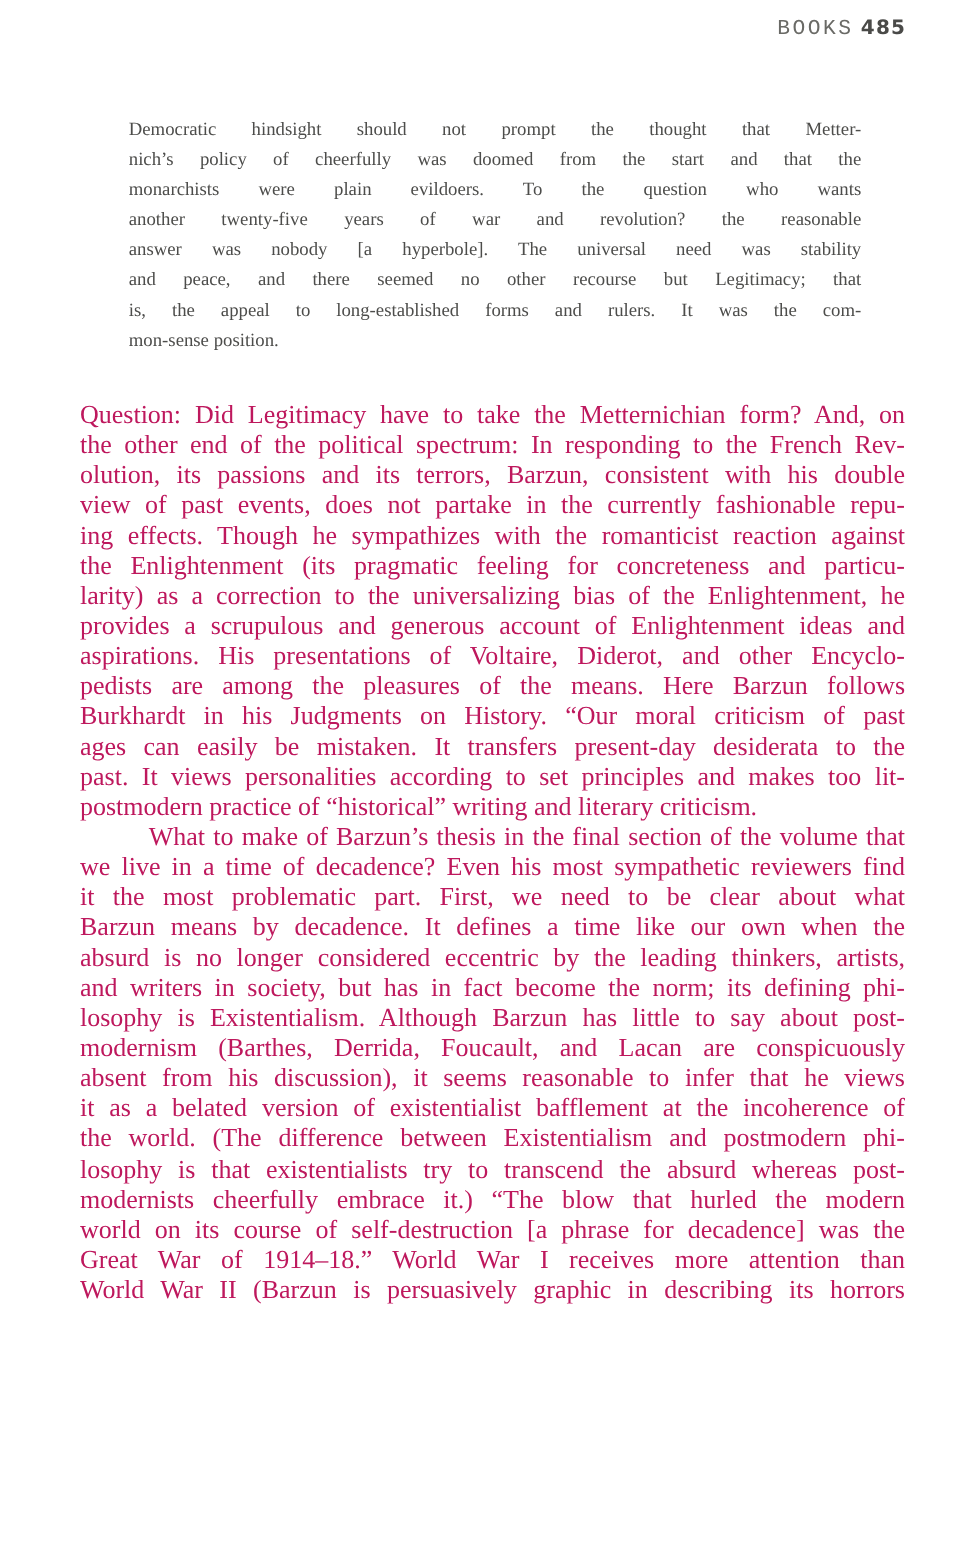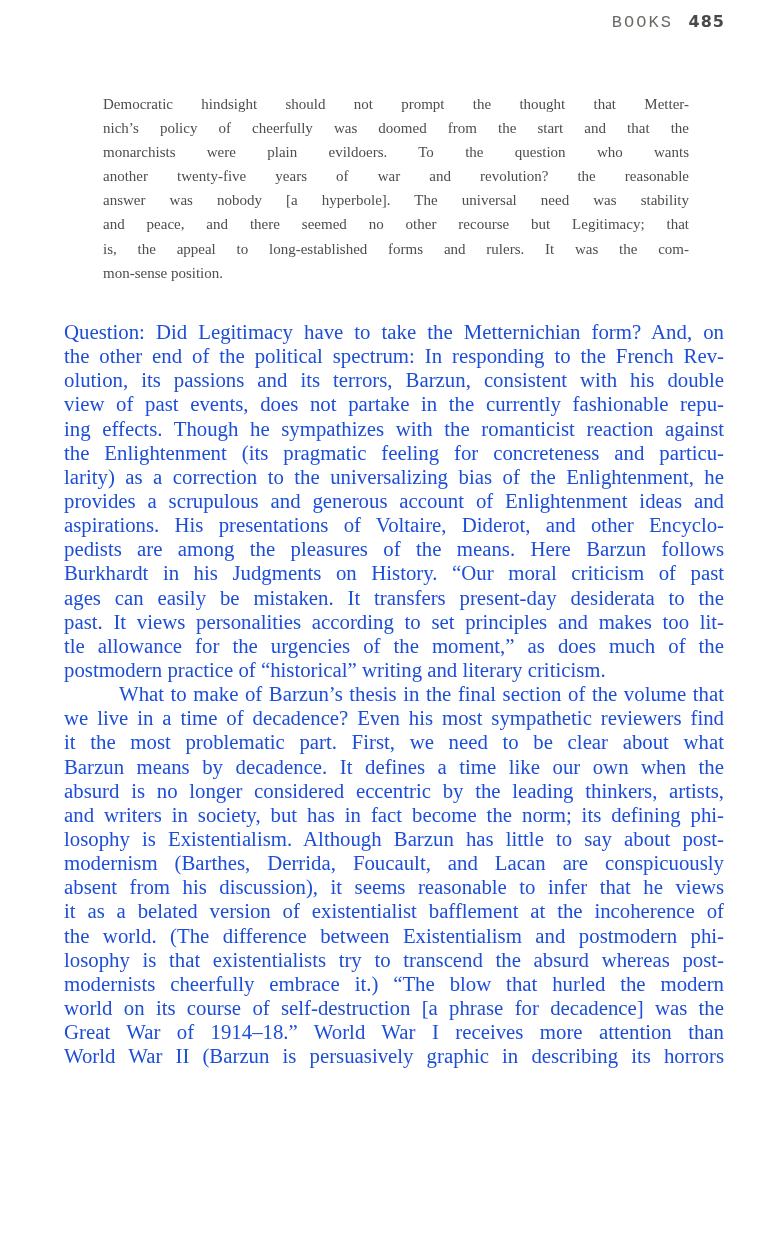--- a/index.html
+++ b/index.html
@@ -25,41 +25,41 @@
       white-space: nowrap;
     }
     .running-head .section {
       font-family: Liberation Mono, monospace;
       letter-spacing: 2px;
     }
     .running-head .page-num {
       font-family: "DejaVu Sans", sans-serif;
       font-weight: bold;
       font-size: 16px;
-      margin-left: 10px;
+      margin-left: 0;
       letter-spacing: 1px;
       color: #4a4a48;
     }
     .blockquote {
       position: absolute;
       top: 92px;
       left: 103px;
       width: 586px;
       font-size: 15px;
       line-height: 24.1px;
       color: #4d4d4b;
     }
     .body-text {
       position: absolute;
       top: 320px;
       left: 64px;
       width: 660px;
       font-size: 20.8px;
       line-height: 24.15px;
-      color: #1d4ed8;
+      color: #be185d;
     }
     .line {
       display: block;
       white-space: nowrap;
       text-align: justify;
       text-align-last: justify;
       height: 24.15px;
       overflow: visible;
     }
     .blockquote .line { height: 24.1px; }
@@ -98,21 +98,20 @@
     <span class="line">view of past events, does not partake in the currently fashionable repu-</span>
     <span class="line">ing effects. Though he sympathizes with the romanticist reaction against</span>
     <span class="line">the Enlightenment (its pragmatic feeling for concreteness and particu-</span>
     <span class="line">larity) as a correction to the universalizing bias of the Enlightenment, he</span>
     <span class="line">provides a scrupulous and generous account of Enlightenment ideas and</span>
     <span class="line">aspirations. His presentations of Voltaire, Diderot, and other Encyclo-</span>
     <span class="line">pedists are among the pleasures of the means. Here Barzun follows</span>
     <span class="line"><span>Burkhardt in his </span><span class="it">Judgments on History</span><span>. “Our moral criticism of past</span></span>
     <span class="line">ages can easily be mistaken. It transfers present-day desiderata to the</span>
     <span class="line">past. It views personalities according to set principles and makes too lit-</span>
-    <span class="line">tle allowance for the urgencies of the moment,” as does much of the</span>
     <span class="line last">postmodern practice of “historical” writing and literary criticism.</span>
   </div>
   <div>
     <span class="line indent">What to make of Barzun’s thesis in the final section of the volume that</span>
     <span class="line">we live in a time of decadence? Even his most sympathetic reviewers find</span>
     <span class="line">it the most problematic part. First, we need to be clear about what</span>
     <span class="line">Barzun means by decadence. It defines a time like our own when the</span>
     <span class="line">absurd is no longer considered eccentric by the leading thinkers, artists,</span>
     <span class="line">and writers in society, but has in fact become the norm; its defining phi-</span>
     <span class="line">losophy is Existentialism. Although Barzun has little to say about post-</span>

